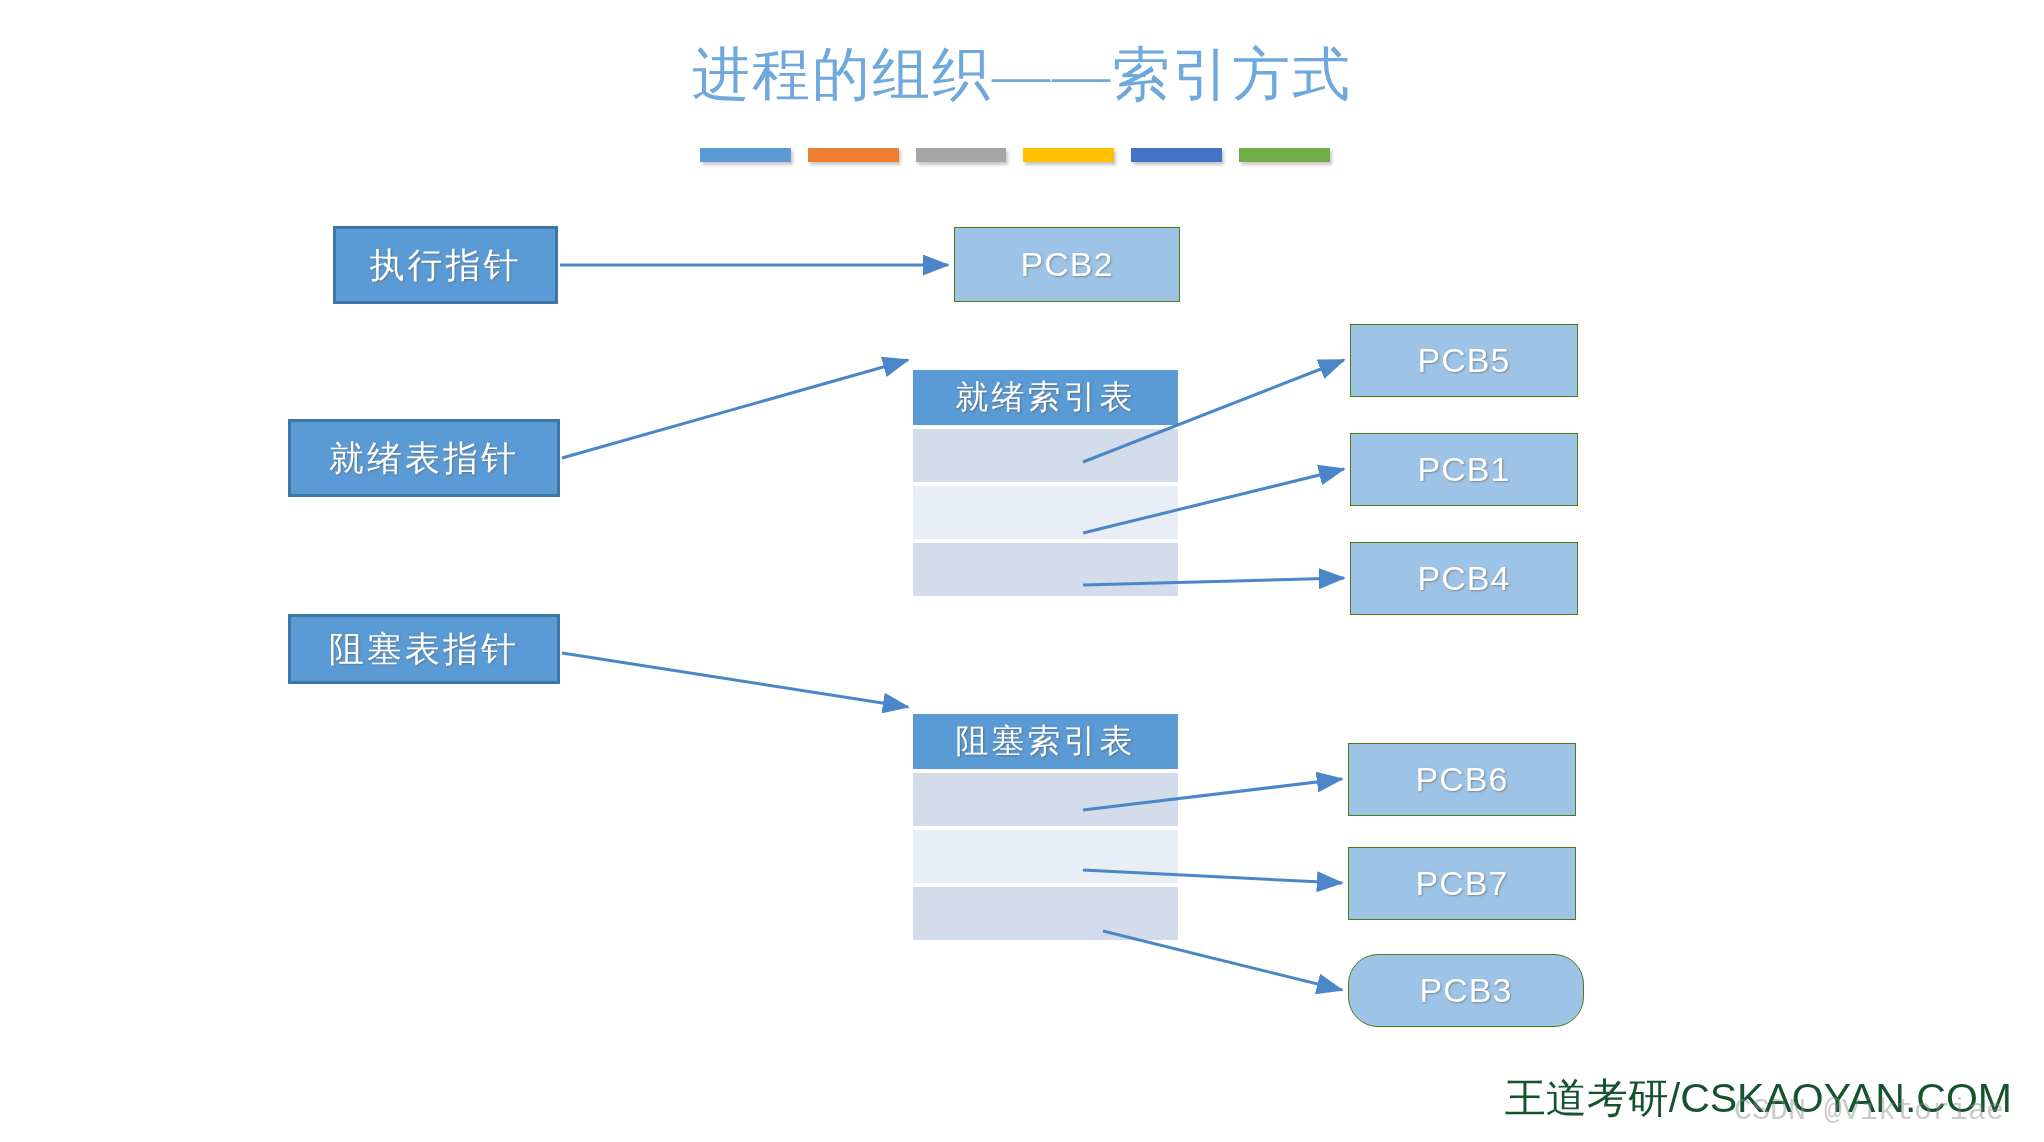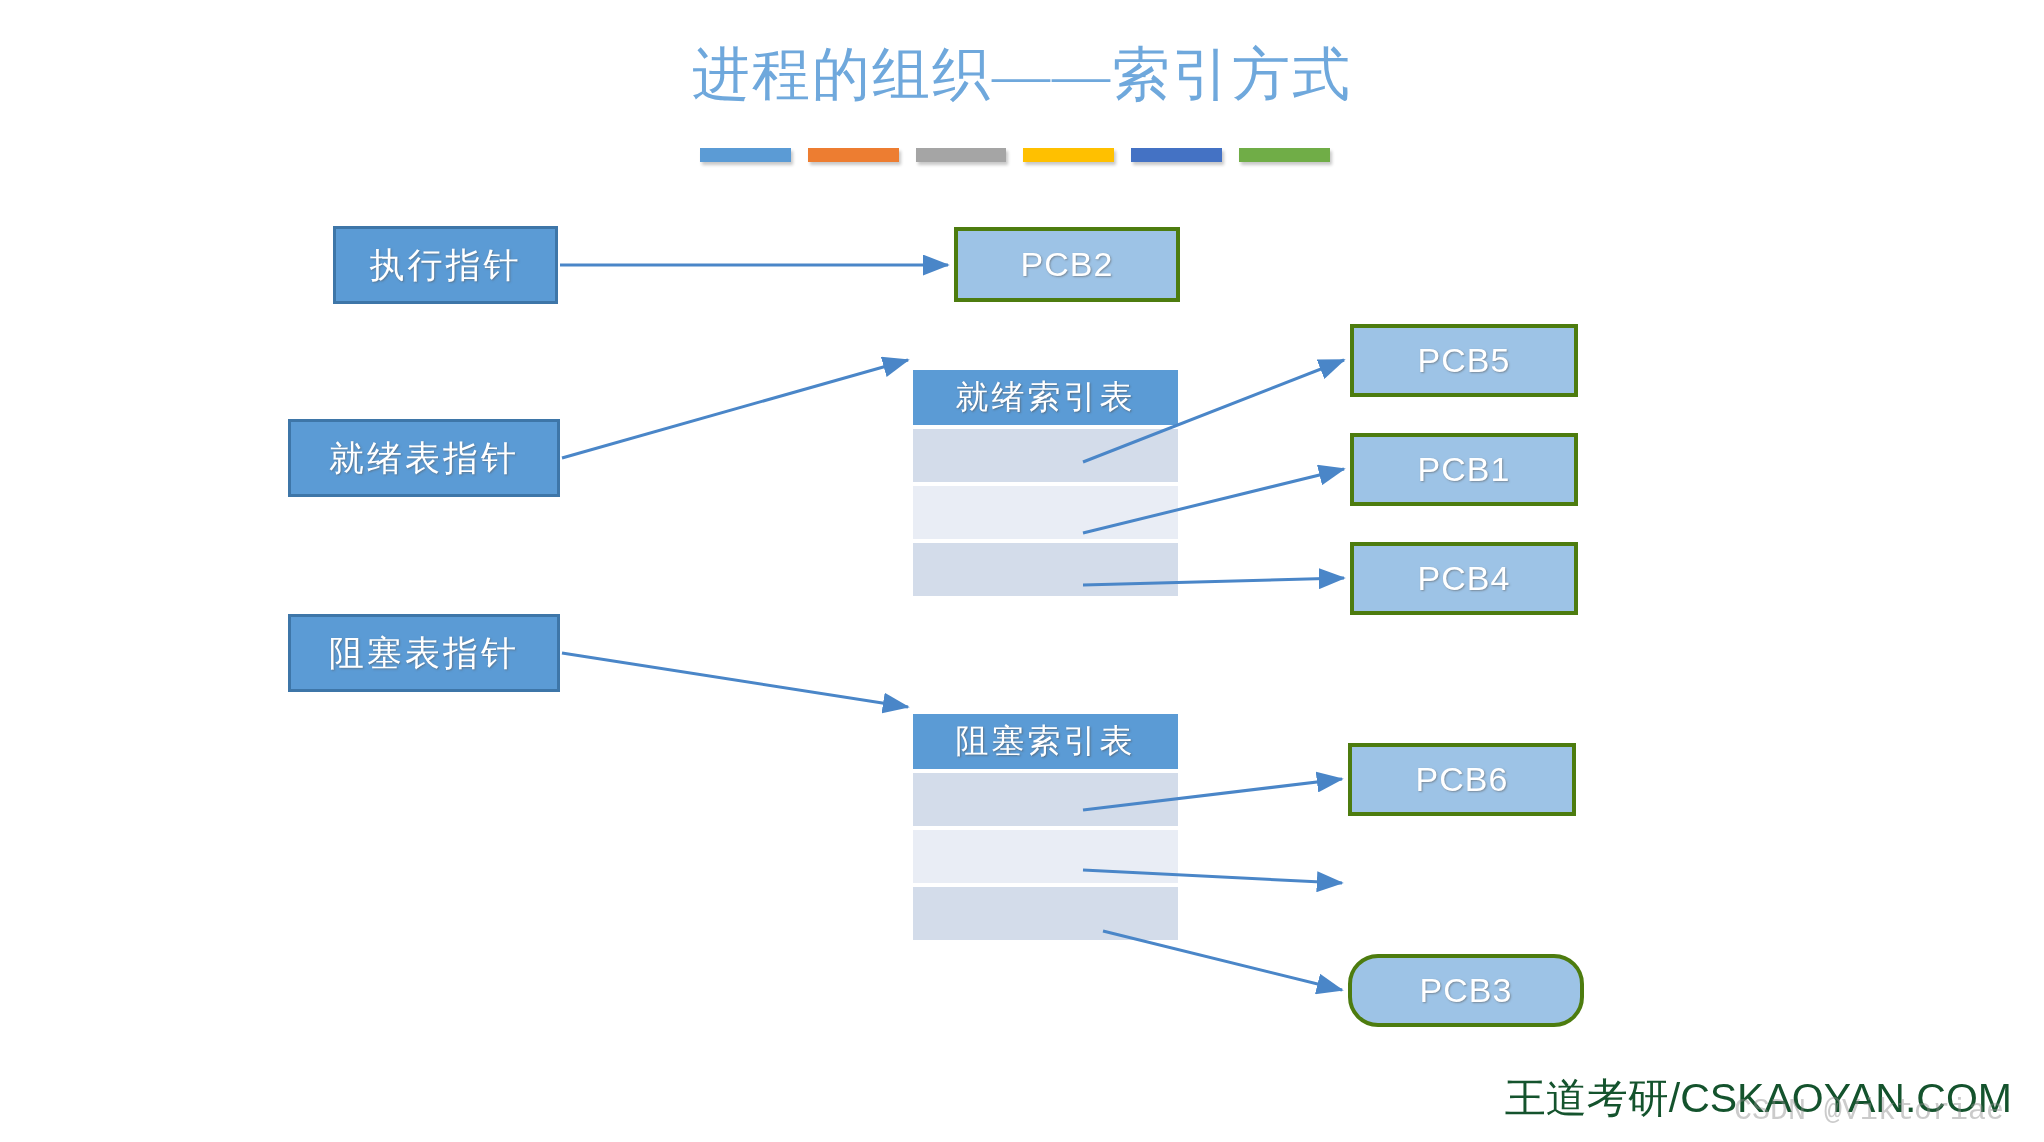--- a/index.html
+++ b/index.html
@@ -59,21 +59,21 @@
   }
   .ptr-box {
     background: #5B9BD5;
     border: 3px solid #3E76A8;
     font-family: "Liberation Serif", "DejaVu Serif", serif;
     font-size: 35px;
     letter-spacing: 3px;
   }
   .pcb-box {
     background: #9DC3E6;
-    border: 4px solid #4d7c0f;
+    border: 1px solid #4d7c0f;
     font-size: 34px;
     font-weight: 400;
     letter-spacing: 1px;
   }
 
   
   .index-table {
     position: absolute;
     width: 265px;
     border-radius: 30px;
@@ -143,21 +143,21 @@
     <div class="bar" style="background:#A5A5A5"></div>
     <div class="bar" style="background:#FFC000"></div>
     <div class="bar" style="background:#4472C4"></div>
     <div class="bar" style="background:#70AD47"></div>
   </div>
 
   <div class="box ptr-box" style="left:288px; top:419px; width:272px; height:78px;">就绪表指针</div>
 
   <div class="box ptr-box" style="left:333px; top:226px; width:225px; height:78px;">执行指针</div>
 
-  <div class="box ptr-box" style="left:288px; top:614px; width:272px; height:78px;">阻塞表指针</div>
+  <div class="box ptr-box" style="left:288px; top:614px; width:272px; height:70px;">阻塞表指针</div>
 
   <div class="box pcb-box" style="left:954px; top:227px; width:226px; height:75px;">PCB2</div>
 
   <div class="index-table" style="left:913px; top:370px;">
     <div class="th">就绪索引表</div>
     <div class="row odd"></div>
     <div class="row even"></div>
     <div class="row odd"></div>
   </div>
 
@@ -166,20 +166,21 @@
     <div class="row odd"></div>
     <div class="row even"></div>
     <div class="row odd"></div>
   </div>
 
   <div class="box pcb-box" style="left:1350px; top:324px; width:228px; height:73px;">PCB5</div>
   <div class="box pcb-box" style="left:1350px; top:433px; width:228px; height:73px;">PCB1</div>
   <div class="box pcb-box" style="left:1350px; top:542px; width:228px; height:73px;">PCB4</div>
 
   <div class="box pcb-box" style="left:1348px; top:743px; width:228px; height:73px;">PCB6</div>
+  <div class="box pcb-box" style="left:1348px; top:847px; width:228px; height:73px;">PCB7</div>
   <div class="box pcb-box" style="left:1348px; top:954px; width:236px; height:73px;border-radius:30px;">PCB3</div>
 
   <svg id="connectors" viewBox="0 0 2044 1142">
     <defs>
       <marker id="arrowhead" markerWidth="9" markerHeight="7" refX="8.4" refY="3.5" orient="auto">
         <polygon points="0 0, 9 3.5, 0 7" fill="#4A86C8"></polygon>
       </marker>
     </defs>
 
     <line x1="560" y1="265" x2="948" y2="265" stroke="#4A86C8" stroke-width="3" marker-end="url(#arrowhead)"></line>

